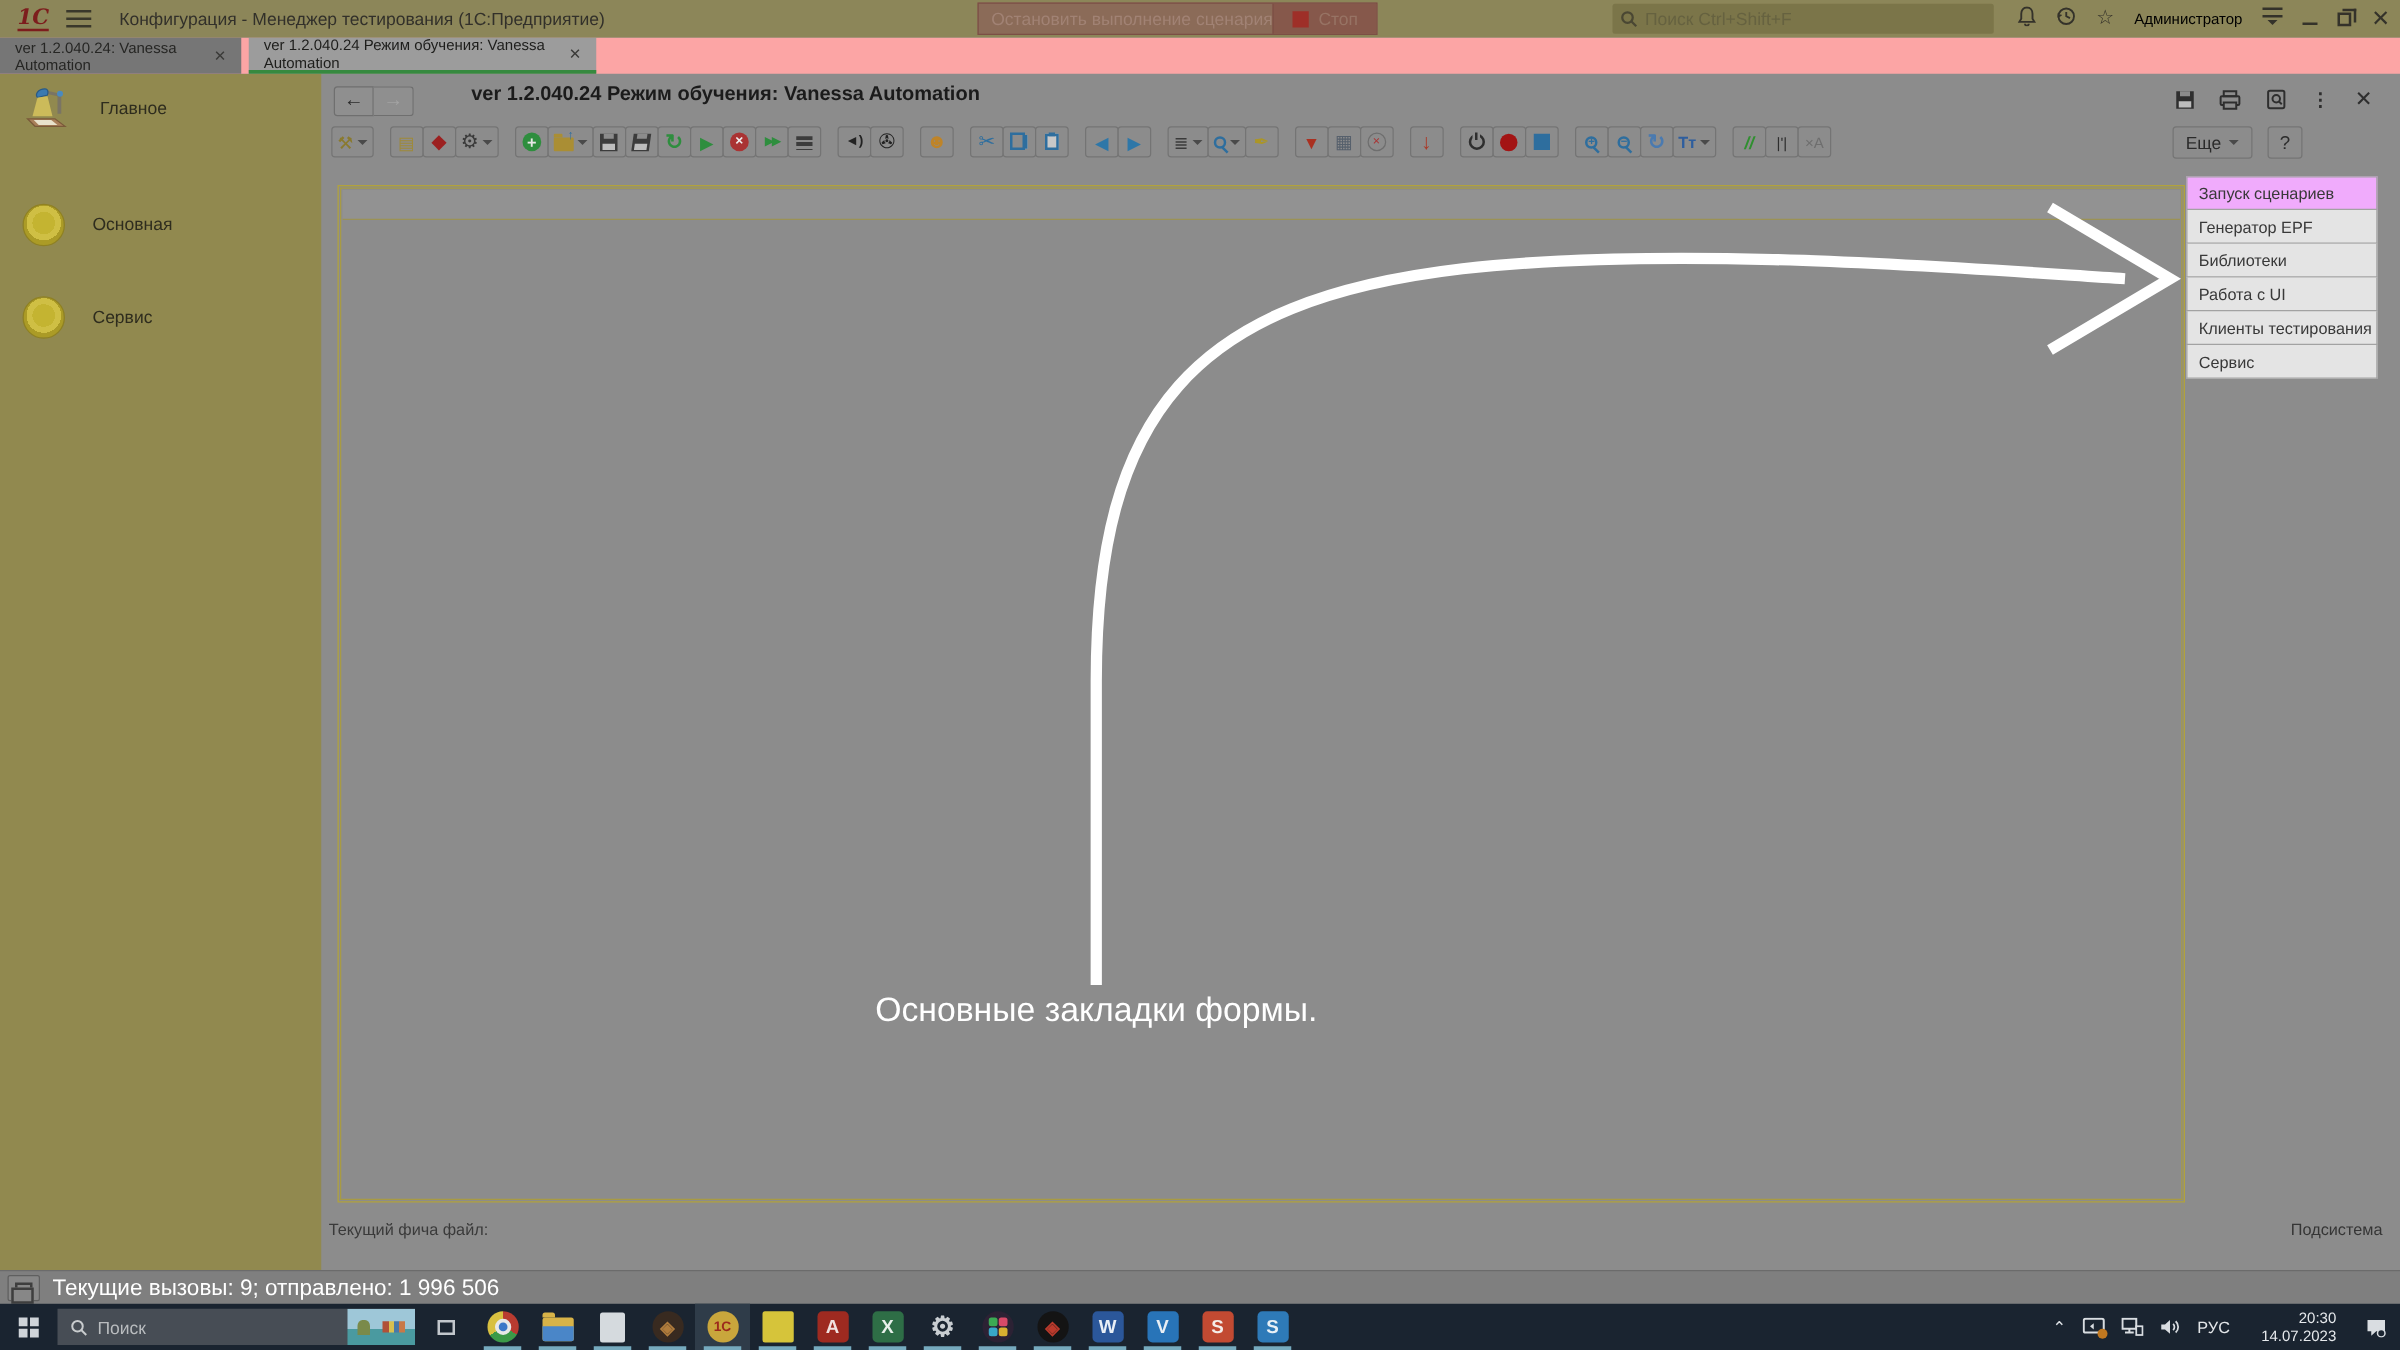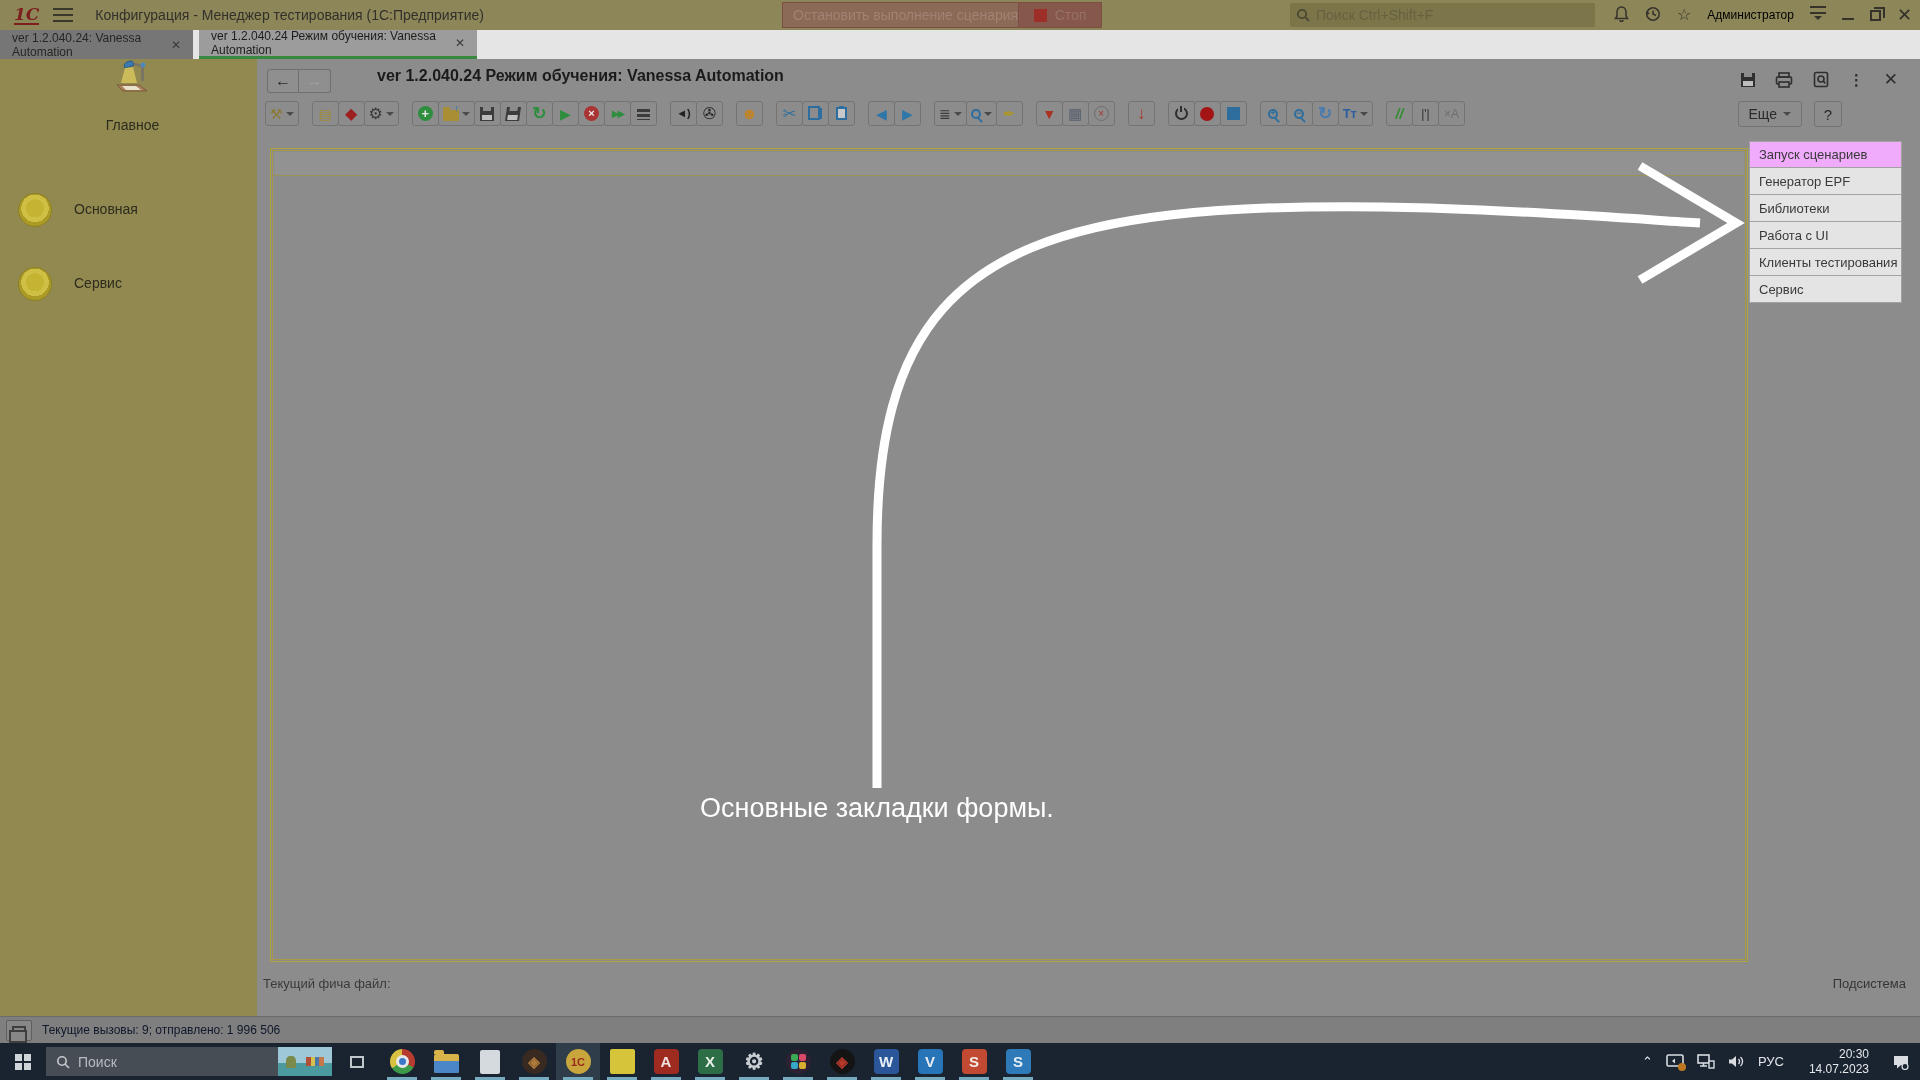--- a/index.html
+++ b/index.html
@@ -24,33 +24,33 @@
   .username { font-size:12px; color:#000000; }
   .svcmenu { display:flex; flex-direction:column; align-items:center; gap:2px; cursor:default; }
   .svcmenu .bars { width:16px; height:8px; border-top:2px solid #34322a; border-bottom:2px solid #34322a; }
   .svcmenu .car { width:0; height:0; border:4px solid transparent; border-top-color:#34322a; }
   .win-min { width:12px; height:2px; background:#34322a; margin-top:8px; }
   .win-rest { width:11px; height:11px; border:2px solid #34322a; position:relative; }
   .win-rest::before { content:""; position:absolute; left:2px; top:-5px; width:9px; height:9px; border:2px solid #34322a; border-left:none; border-bottom:none; }
   .win-close { font-size:18px; color:#34322a; line-height:1; }
 
   
-  #tabbar { position:absolute; left:0; top:30px; width:1920px; height:29px; background:#e5e5e5; display:flex; align-items:stretch; z-index:19; }
+  #tabbar { position:absolute; left:0; top:30px; width:1920px; height:29px; background:#fca5a5; display:flex; align-items:stretch; z-index:19; }
   .tab { display:flex; align-items:center; gap:10px; padding:0 12px; font-size:12px; cursor:default; }
   .tab.inactive { background:#767676; color:#262624; width:193px; }
   .tab.active { background:#9c9c9c; color:#1d1d1b; border-bottom:3px solid #36893f; width:278px; margin-left:6px; }
   .tab .x { font-size:12px; color:#3a3a38; }
 
   
   #sidebar { position:absolute; left:0; top:59px; width:257px; height:957px; background:#91894f; z-index:10; }
   .side-item { display:flex; align-items:center; gap:22px; padding:14px 10px 14px 18px; cursor:default; }
   .side-item .txt { font-size:14px; color:#2e2c1e; line-height:1.25; }
   .ycirc { width:34px; height:34px; border-radius:50%; flex:none;
            background:radial-gradient(circle at 50% 45%, #c4b431 0 38%, #cfbf44 38% 58%, #ab9b26 58% 100%); border:1px solid #8f8122; }
-  .side-item.first { padding-top:0; padding-bottom:26px;flex-direction:column; }
+  .side-item.first { padding-top:10px; padding-bottom:26px; }
 
   
   #content { position:absolute; left:257px; top:59px; width:1663px; height:957px; background:#8c8c8c; }
   .navrow { position:absolute; left:10px; top:10px; display:flex; align-items:center; }
   .navbtn { width:32px; height:24px; border:1px solid #6f6f6f; background:#8f8f8f; display:flex; align-items:center; justify-content:center; font-size:16px; cursor:default; }
   .navbtn.back { border-radius:3px 0 0 3px; color:#2b2b2b; }
   .navbtn.fwd  { border-radius:0 3px 3px 0; color:#a3a3a3; border-left:none; }
   .doc-title { position:absolute; left:120px; top:8px; font-size:16px; font-weight:bold; color:#1b1b1b; white-space:nowrap; }
   .winicons { position:absolute; right:22px; top:10px; display:flex; align-items:center; gap:20px; color:#2e2e2e; }
   .winicons .wi { cursor:default; display:flex; align-items:center; justify-content:center; }
@@ -105,21 +105,21 @@
 
   
   #arrow-svg { position:absolute; left:0; top:0; width:1920px; height:1080px; pointer-events:none; z-index:7; }
   #annotation-text { position:absolute; left:877px; top:793px; transform:translateX(-50%); color:#ffffff; font-size:27px; white-space:nowrap; z-index:7; }
 
   
   #statusbar { position:absolute; left:0; top:1016px; width:1920px; height:27px; background:#7f7f7f; border-top:1px solid #6b6b6b; display:flex; align-items:center; z-index:11; }
   .sb-btn { width:26px; height:21px; border:1px solid #5f5f5f; border-radius:2px; margin-left:6px; display:flex; align-items:center; justify-content:center; background:#878787; }
   .sb-mon { width:14px; height:9px; border:2px solid #3e3e3e; position:relative; }
   .sb-mon::before { content:""; position:absolute; left:-5px; top:2px; width:14px; height:9px; border:2px solid #3e3e3e; background:#878787; }
-  .sb-text { margin-left:10px; font-size:12px; color:#0f172a; }
+  .sb-text { margin-left:10px; font-size:18px; color:#ffffff; }
 
   
   #taskbar { position:absolute; left:0; top:1043px; width:1920px; height:37px; background:#1a2430; display:flex; align-items:center; z-index:30; }
   .start { width:46px; height:37px; display:flex; align-items:center; justify-content:center; cursor:default; }
   .winlogo { width:16px; height:16px; display:grid; grid-template-columns:7px 7px; grid-template-rows:7px 7px; gap:2px; }
   .winlogo span { background:#cfd4d9; }
   .tk-search { width:286px; height:29px; background:#474d55; display:flex; align-items:center; padding-left:10px; position:relative; overflow:hidden; }
   .tk-search input { background:transparent; border:none; outline:none; color:#c9ccce; font-size:14px; margin-left:8px; width:170px; font-family:"Liberation Sans",sans-serif; }
   .tk-search input::placeholder { color:#b9bcbf; opacity:1; }
   .widget-img { position:absolute; right:0; top:0; width:54px; height:29px;

